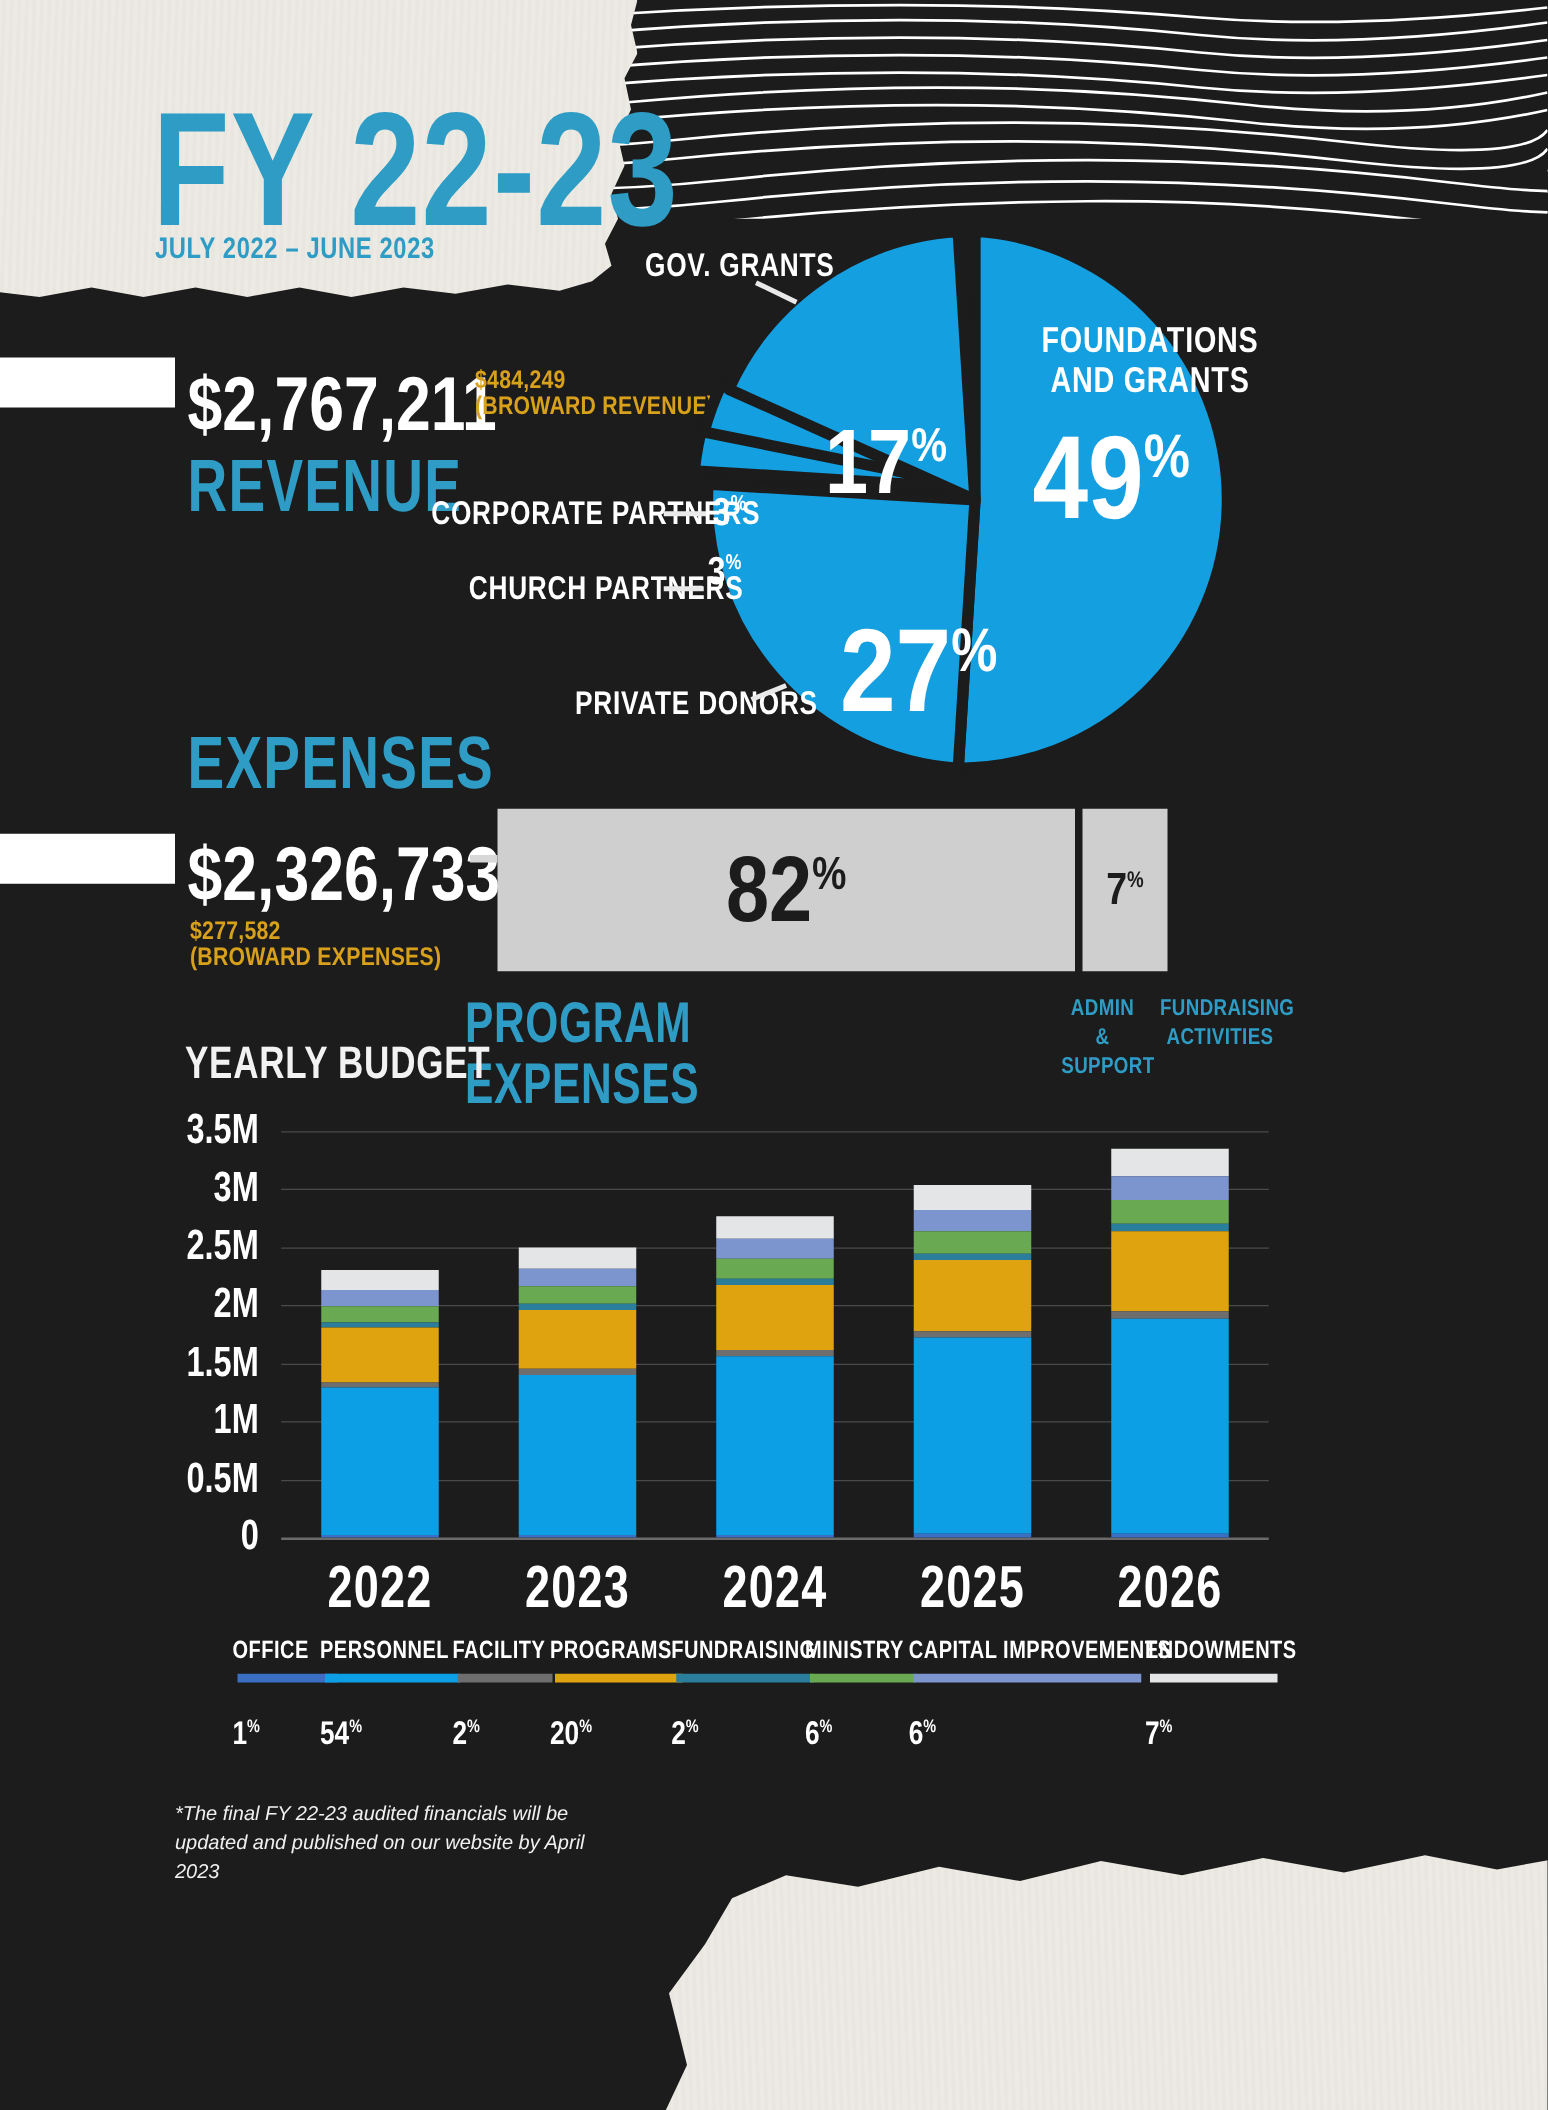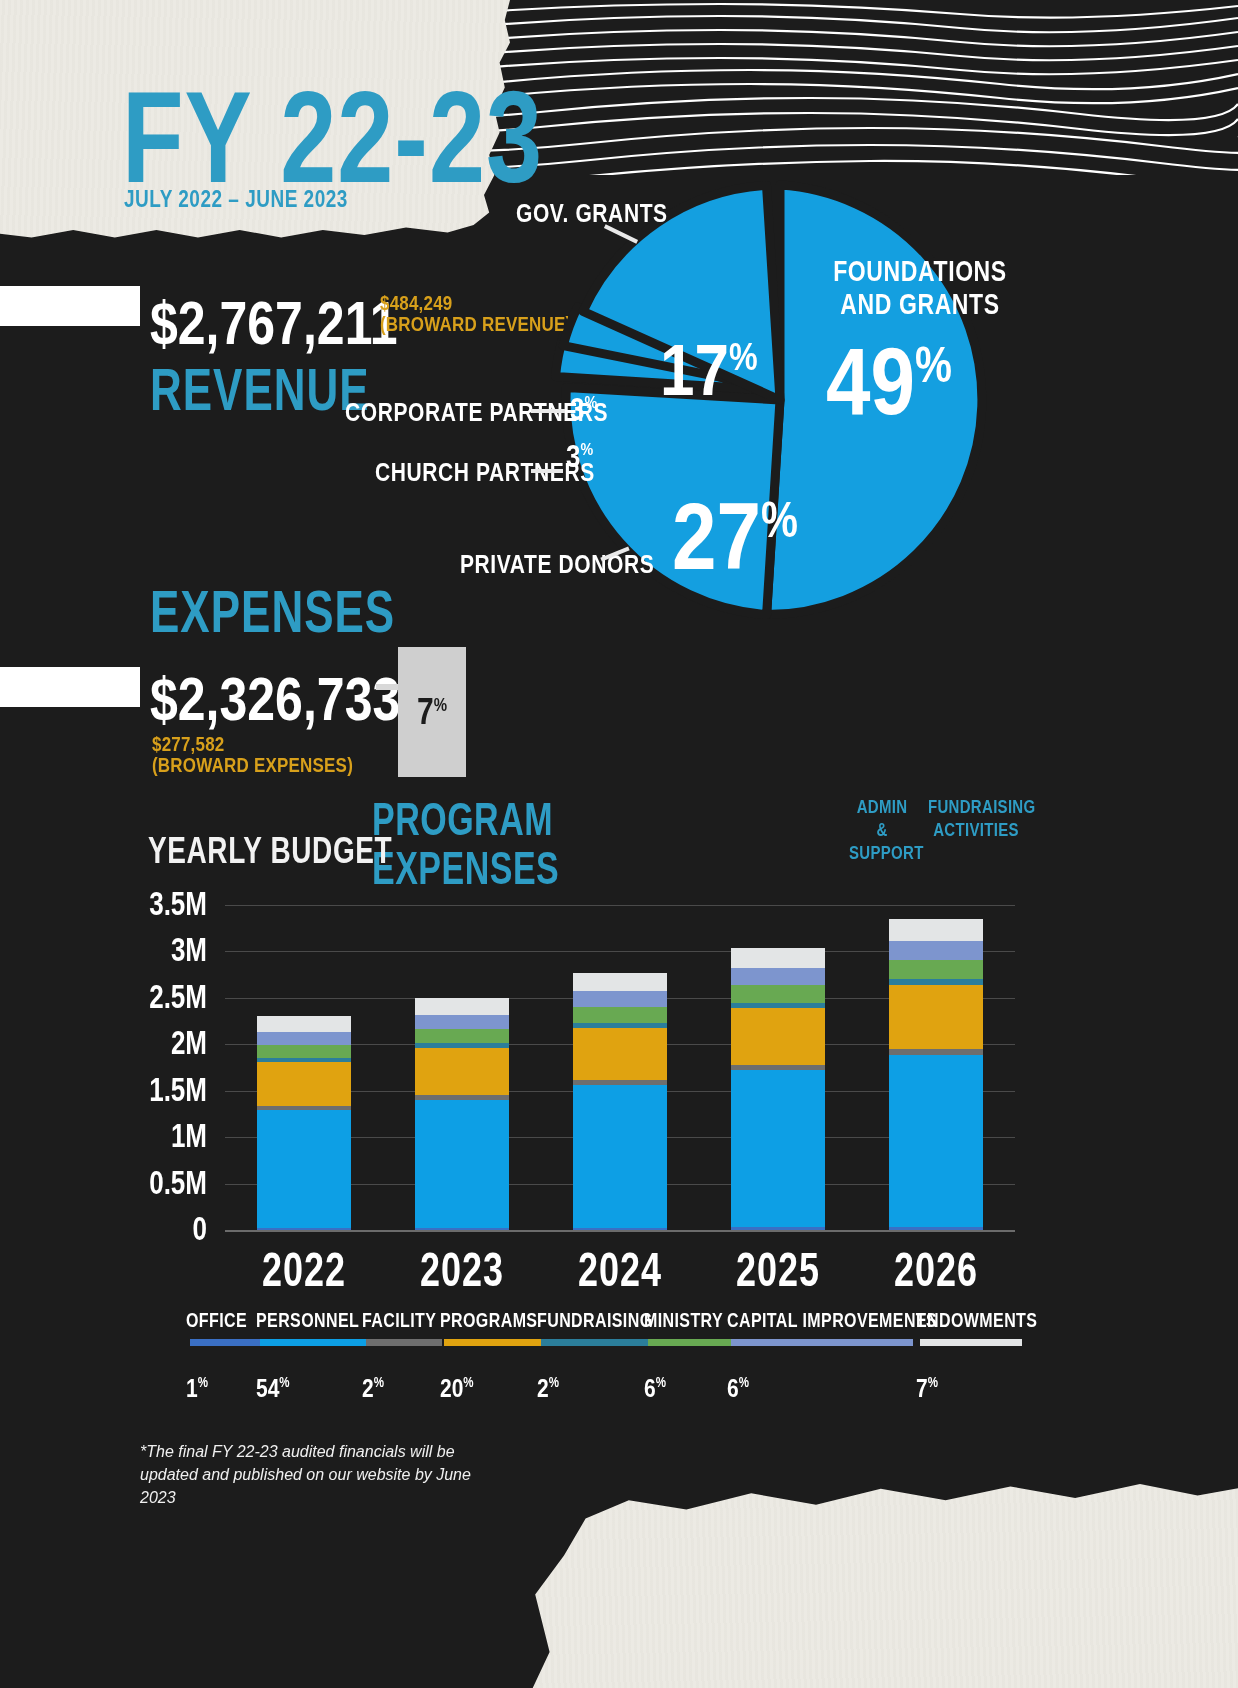--- a/index.html
+++ b/index.html
@@ -256,20 +256,23 @@
 
   <div class="section-word" style="left:150px; top:578px;">EXPENSES</div>
   <div class="white-tab" style="left:-8px; top:667px; width:148px; height:40px;"></div>
   <div class="big-money" style="left:150px; top:664px;">$2,326,733</div>
   <div class="broward" style="left:152px; top:733px;">$277,582</div>
   <div class="broward" style="left:152px; top:754px;">(BROWARD EXPENSES)</div>
 
   <div class="connector" style="left:376px; top:684px; width:22px; height:6px;"></div>
 
   <div class="exp-bar" style="left:398px; top:647px; width:624px; height:130px;">
+    <div class="exp-seg" style="flex:0 0 462px; font-size:62px;">
+        <span class="num">82<sup>%</sup></span>
+      </div>
     <div class="exp-seg" style="flex:0 0 68px; font-size:30px;">
         <span class="num">7<sup>%</sup></span>
       </div>
   </div>
 
   <div class="prog-exp" style="left:372px; top:796px;">
     <span>PROGRAM</span><br>
     <span>EXPENSES</span>
   </div>
 
@@ -399,15 +402,15 @@
         <div class="lg-swatch" style="background: rgb(125, 149, 206); width: 182px;"></div>
         <span class="lg-pct">6<sup>%</sup></span>
       </div>
       <div class="lg-item" style="left: 916px; width: 110px;">
         <span class="lg-name">ENDOWMENTS</span>
         <div class="lg-swatch" style="background: rgb(227, 229, 230); width: 102px;"></div>
         <span class="lg-pct">7<sup>%</sup></span>
       </div>
     </div>
 
-  <div class="footnote">*The final FY 22-23 audited financials will be updated and published on our website by June 2023</div>
+  <div class="footnote">*The final FY 22-23 audited financials will be updated and published on our website by April 2023</div>
 
 </div>
 
 </body></html>

